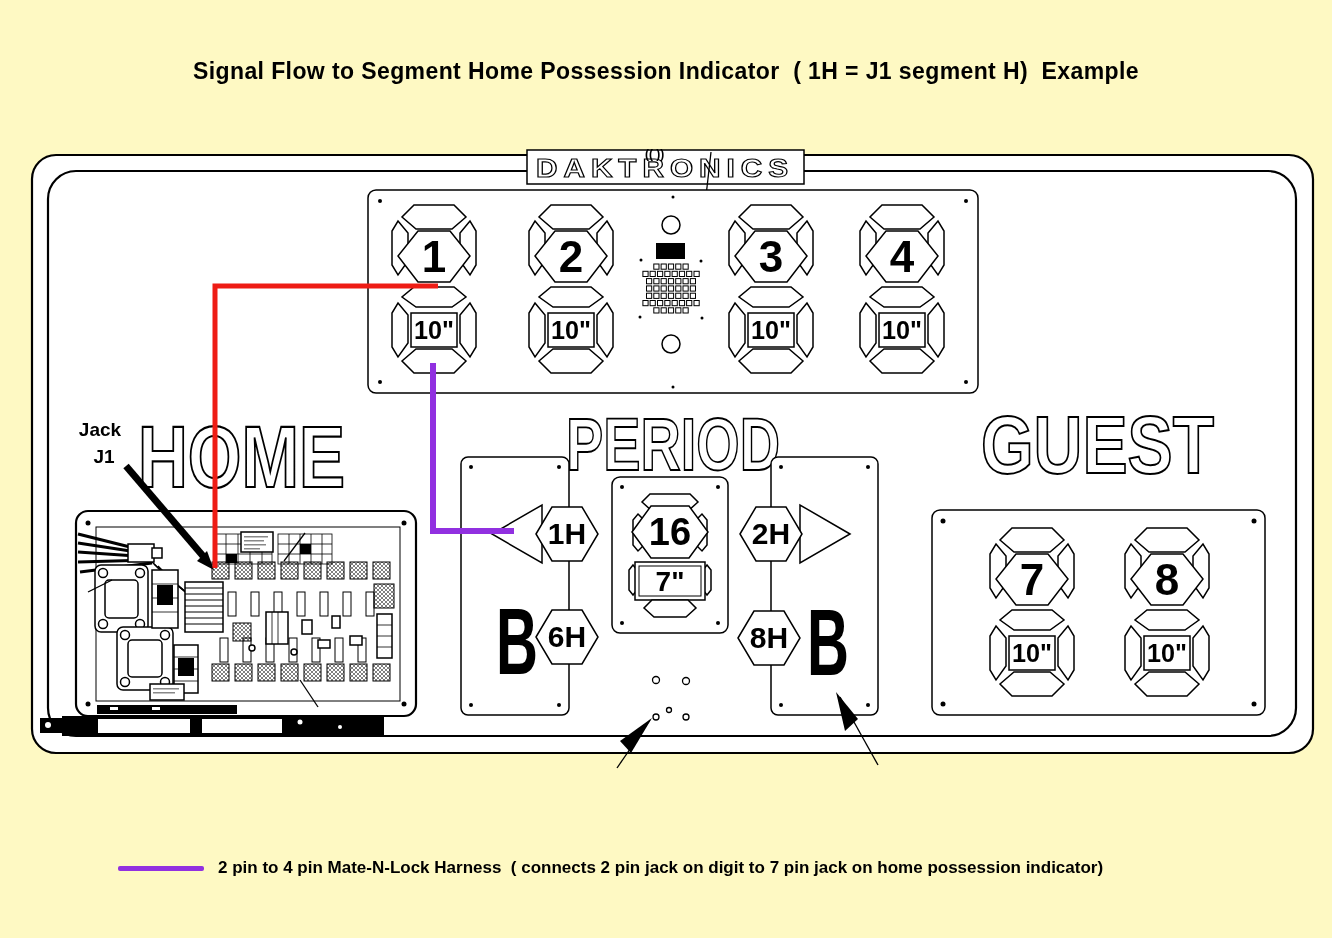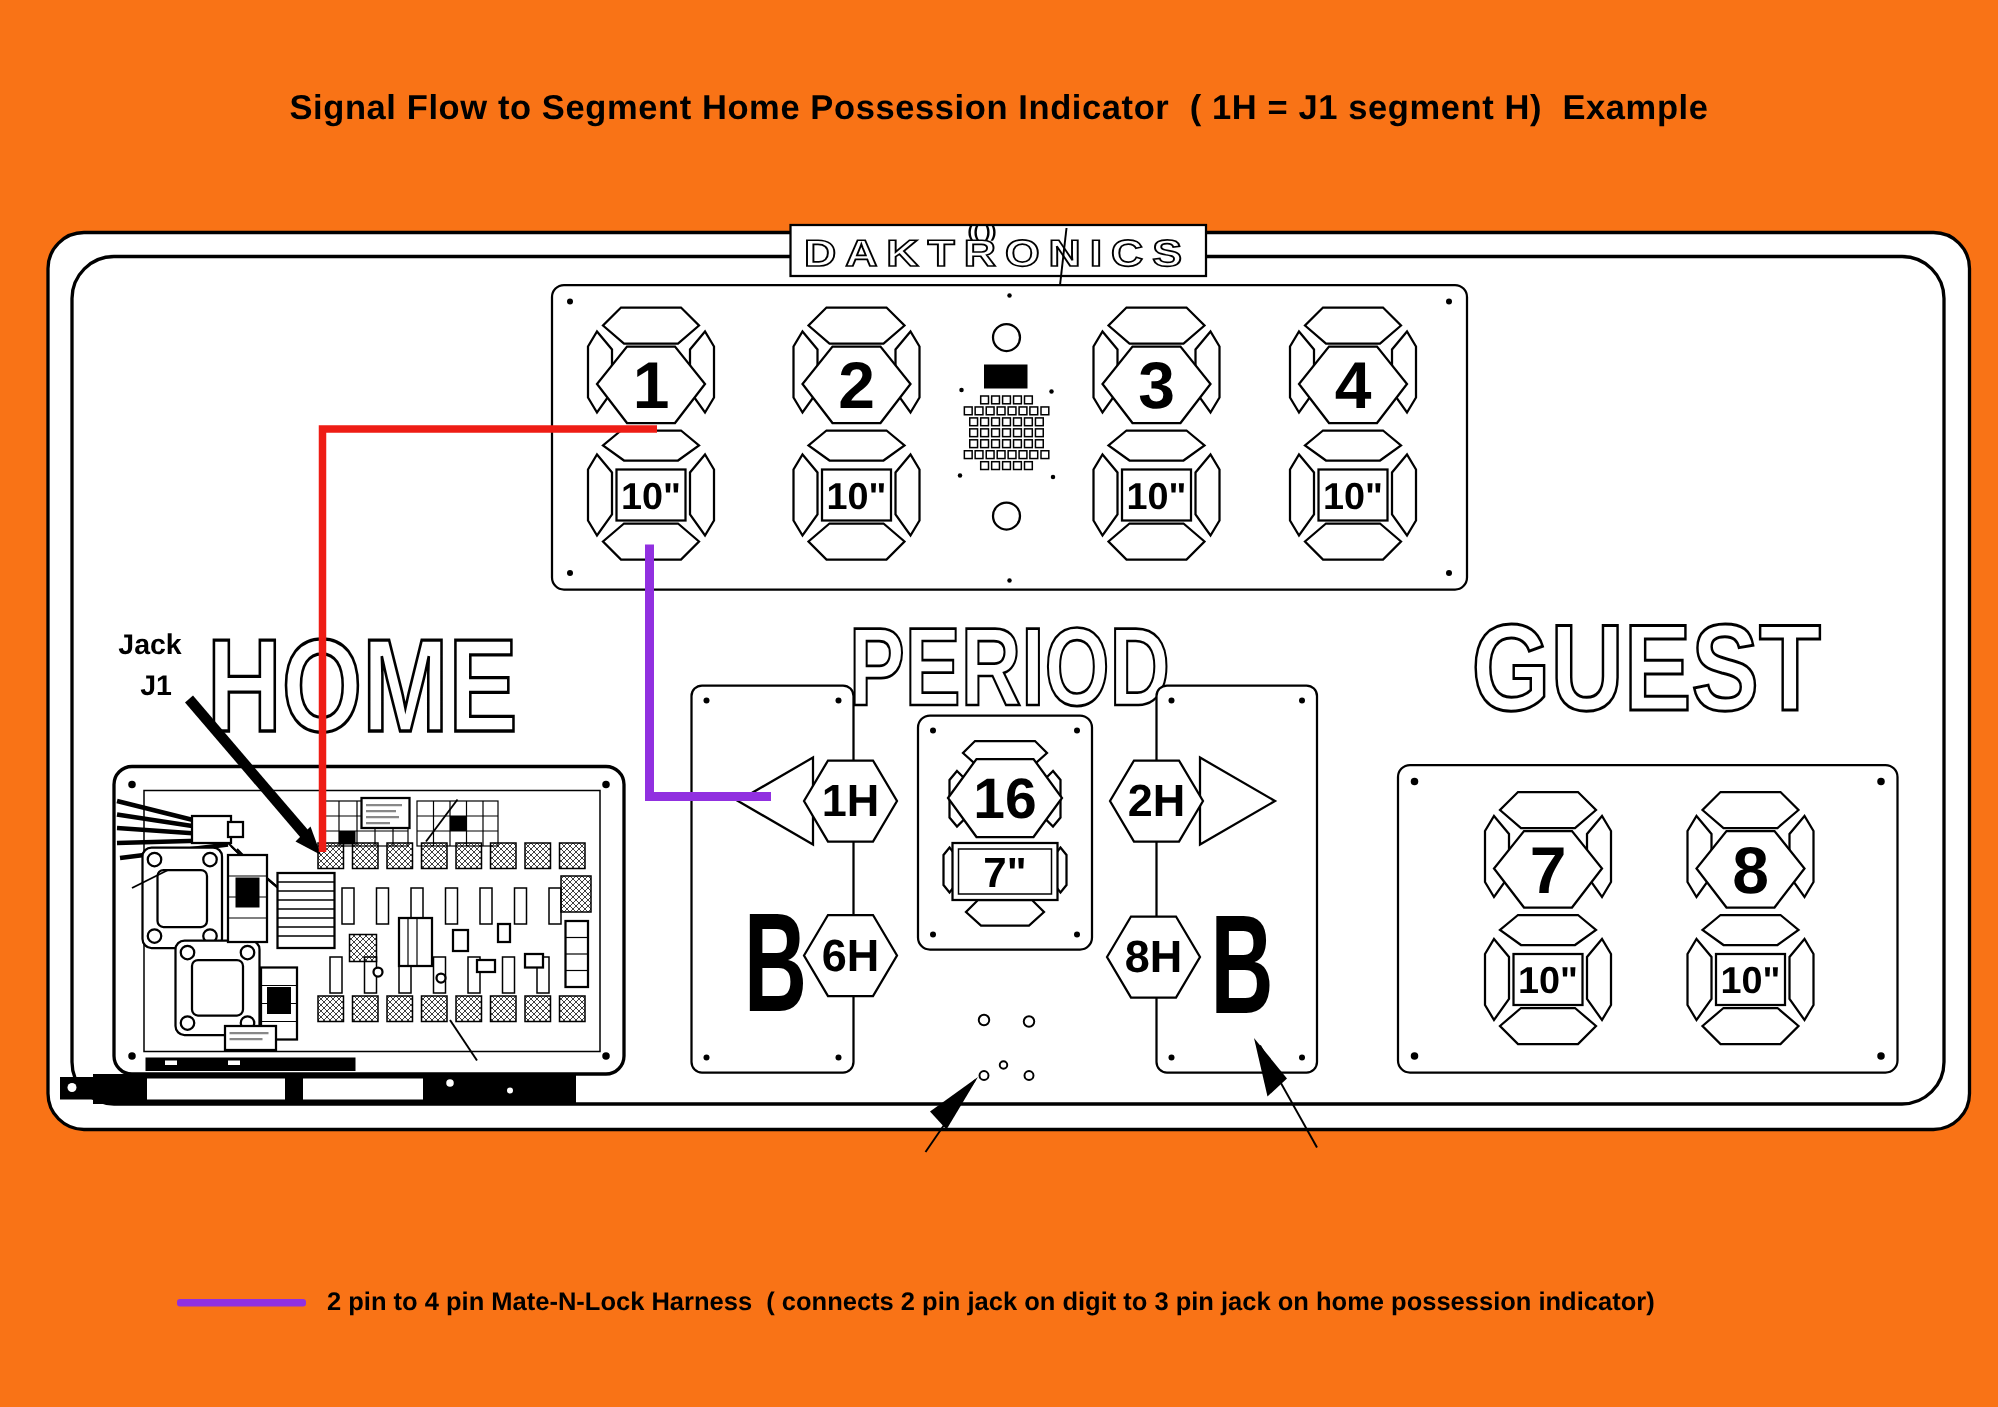--- a/index.html
+++ b/index.html
@@ -1,16 +1,16 @@
 <!DOCTYPE html>
 <html><head>
 <meta charset="utf-8">
 <style>
   html,body{margin:0;padding:0;background:#fff;}
-  .stage{position:relative;width:1332px;height:938px;background:#f97316;overflow:hidden;
+  .stage{position:relative;width:1332px;height:938px;background:#fef9c3;overflow:hidden;
          font-family:"Liberation Sans",sans-serif;}
   .title{position:absolute;top:58px;left:0;width:100%;text-align:center;
          font-weight:bold;font-size:23px;color:#000;white-space:pre;letter-spacing:.4px;}
   .legend-row{position:absolute;left:118px;display:flex;align-items:center;gap:14px;}
   .legend-swatch{width:86px;height:5px;border-radius:2px;}
   .legend-text{font-weight:bold;font-size:17px;color:#000;white-space:pre;}
   svg{position:absolute;left:0;top:0;}
   .ln{fill:#fff;stroke:#000;stroke-width:1.5;}
   .ln2{fill:#fff;stroke:#000;stroke-width:2.2;}
   .thin{stroke:#000;stroke-width:1.3;fill:none;}
@@ -427,15 +427,15 @@
         </g>
         <g>
           <polygon points="738,638 754,611 784,611 800,638 784,665 754,665" class="ln"></polygon>
           <text x="769" y="648" class="dig" font-size="30">8H</text>
         </g>
       </g>
   </svg>
 
   <div class="legend-row" style="top:858px;">
     <div class="legend-swatch" style="background: rgb(145, 48, 224);"></div>
-    <div class="legend-text">2 pin to 4 pin Mate-N-Lock Harness  ( connects 2 pin jack on digit to 3 pin jack on home possession indicator)</div>
+    <div class="legend-text">2 pin to 4 pin Mate-N-Lock Harness  ( connects 2 pin jack on digit to 7 pin jack on home possession indicator)</div>
   </div>
 </div>
 
 </body></html>

